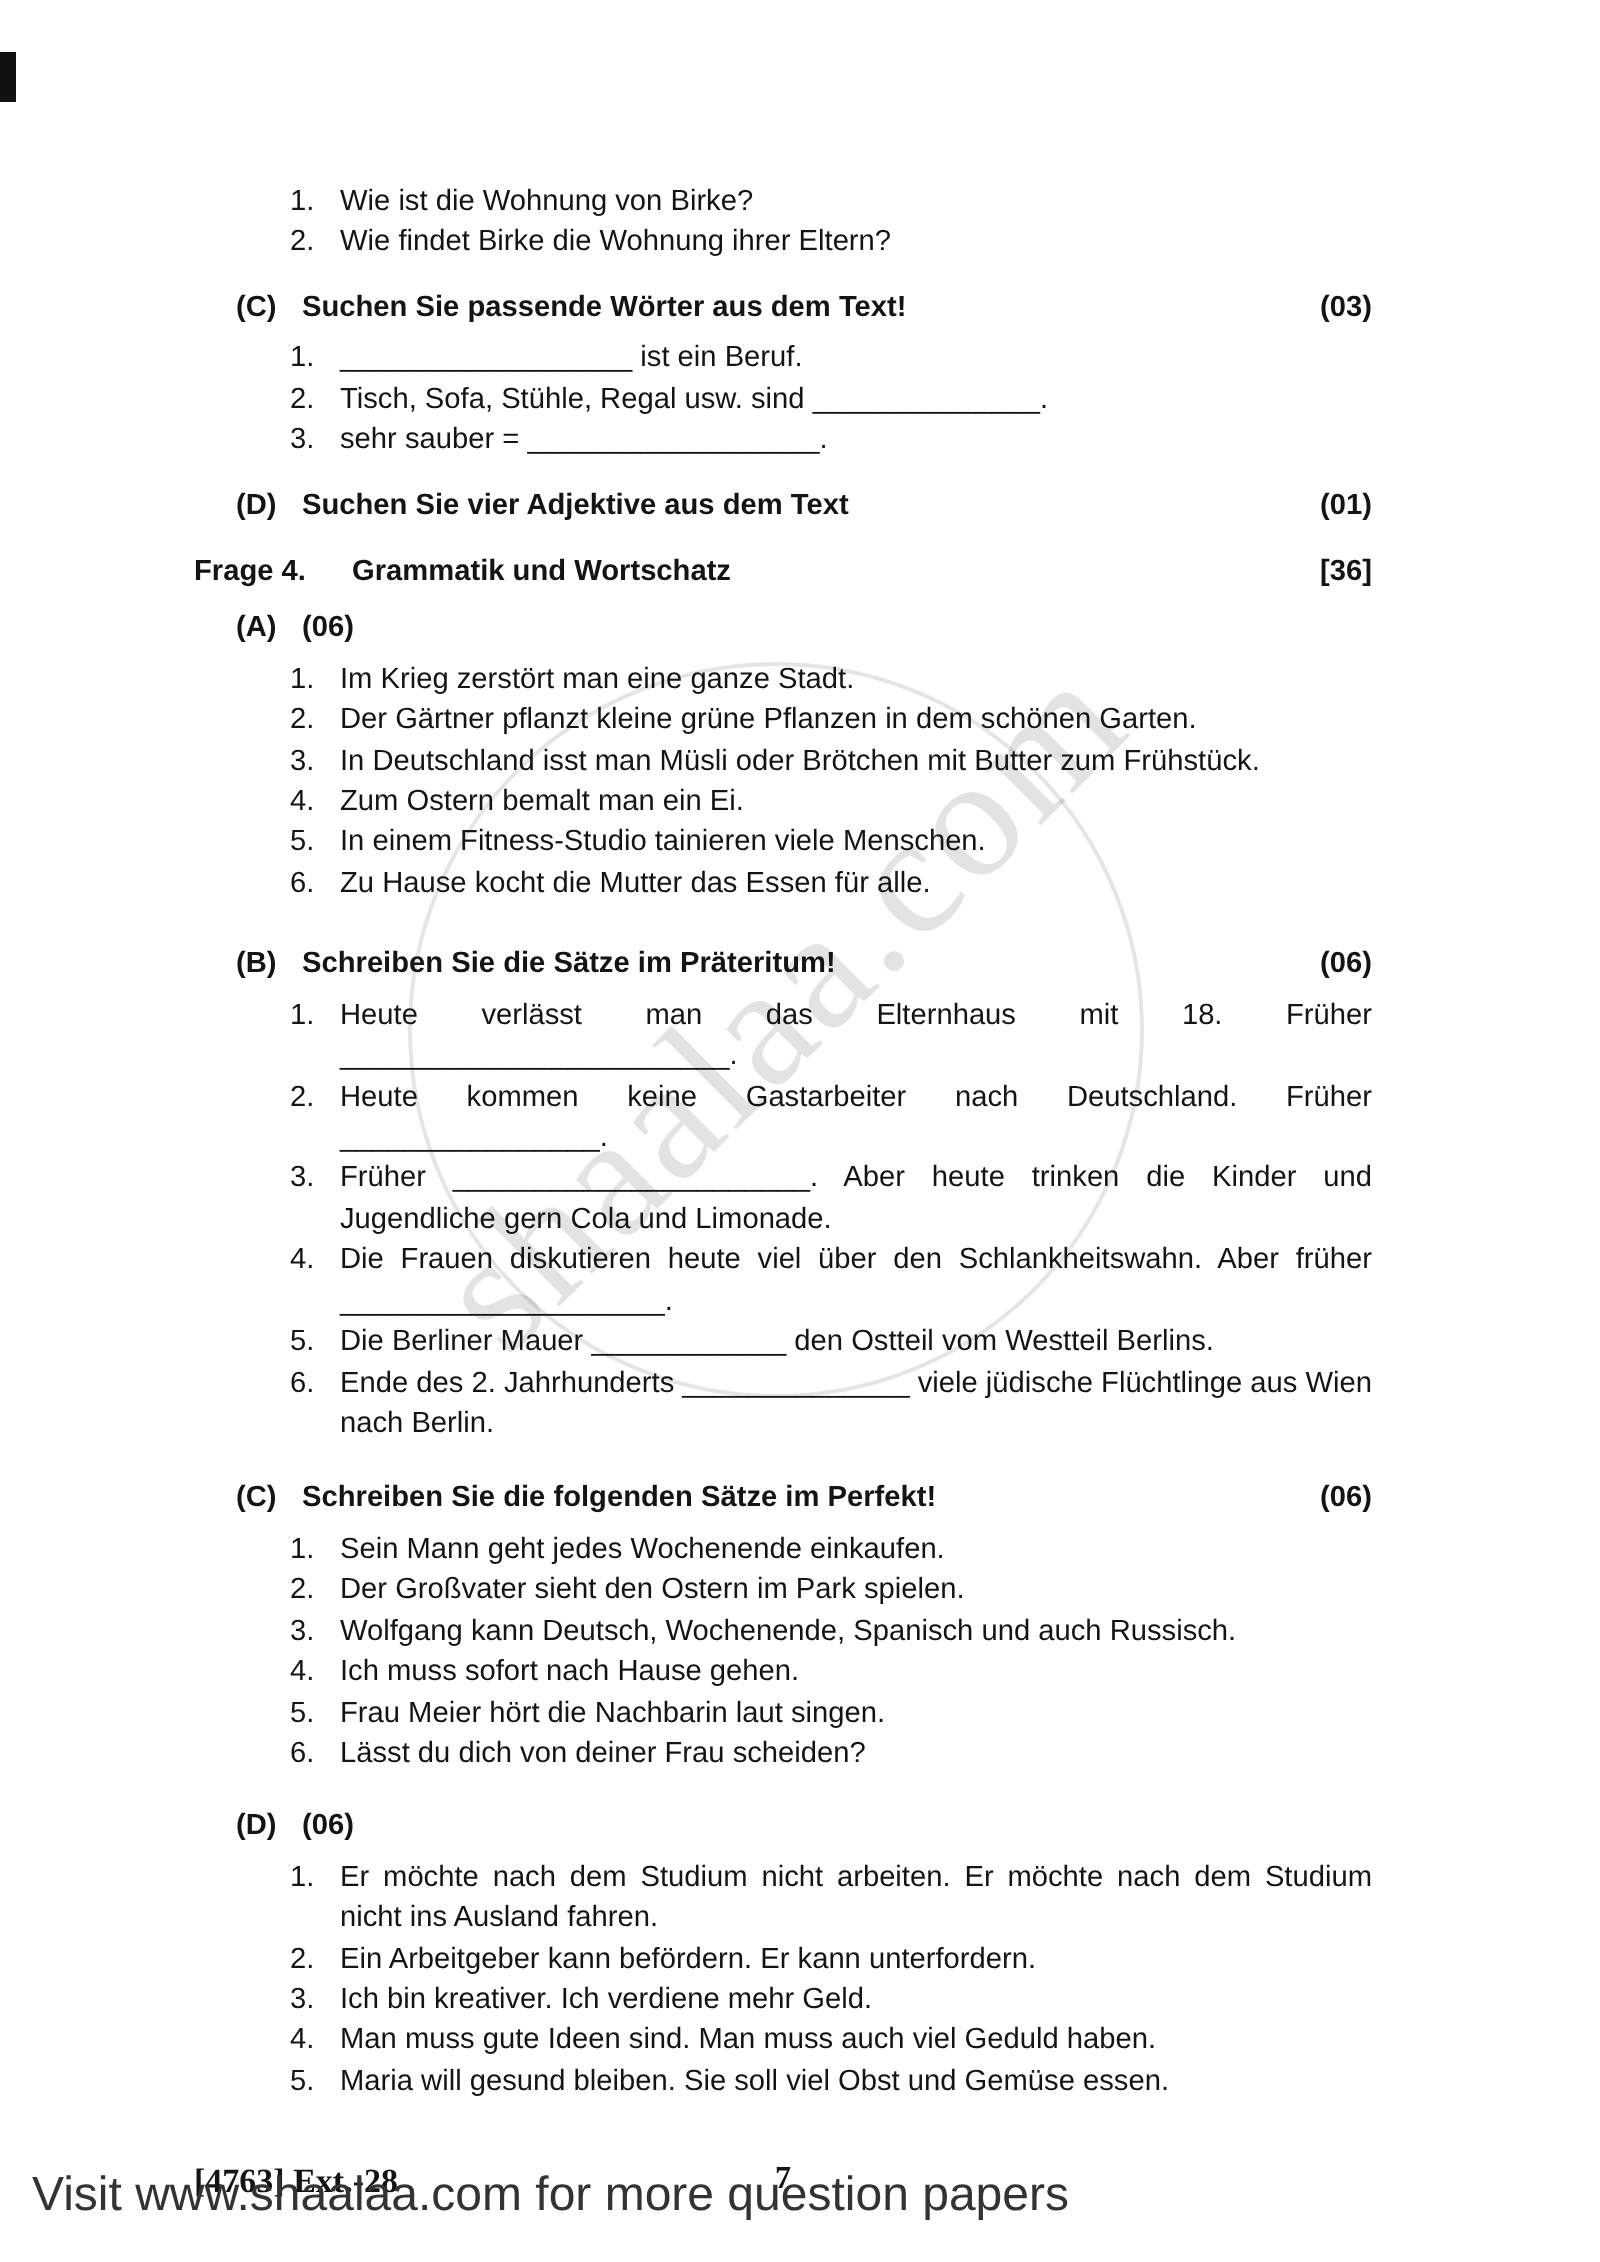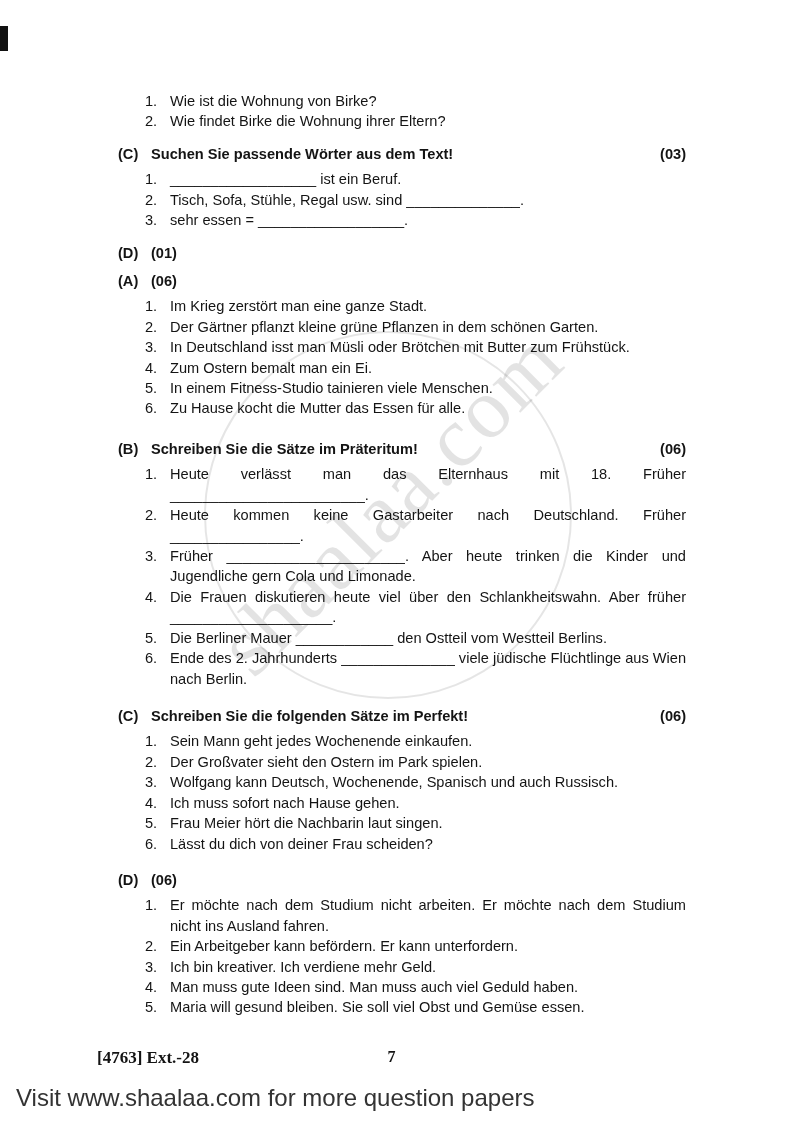--- a/index.html
+++ b/index.html
@@ -119,32 +119,38 @@
           <div class="q-row">
             <span class="q-num">1.</span>
             <span class="q-text">__________________ ist ein Beruf.</span>
           </div>
           <div class="q-row">
             <span class="q-num">2.</span>
             <span class="q-text">Tisch, Sofa, Stühle, Regal usw. sind ______________.</span>
           </div>
           <div class="q-row">
             <span class="q-num">3.</span>
-            <span class="q-text">sehr essen = __________________.</span>
+            <span class="q-text">sehr sauber = __________________.</span>
           </div>
         </div>
     </section>
 
     <section class="section">
       <div class="heading-row">
         <span class="h-label">(D)</span>
+        <span class="h-title">Suchen Sie vier Adjektive aus dem Text</span>
         <span class="h-marks">(01)</span>
       </div>
     </section>
 
+    <div class="frage-row">
+      <span class="f-label">Frage 4.</span>
+      <span class="f-title">Grammatik und Wortschatz</span>
+      <span class="f-marks">[36]</span>
+    </div>
 
     <section class="section sec-a">
       <div class="heading-row">
         <span class="h-label">(A)</span>
         <span class="h-marks">(06)</span>
       </div>
       <div class="q-list">
           <div class="q-row">
             <span class="q-num">1.</span>
             <span class="q-text">Im Krieg zerstört man eine ganze Stadt.</span>

